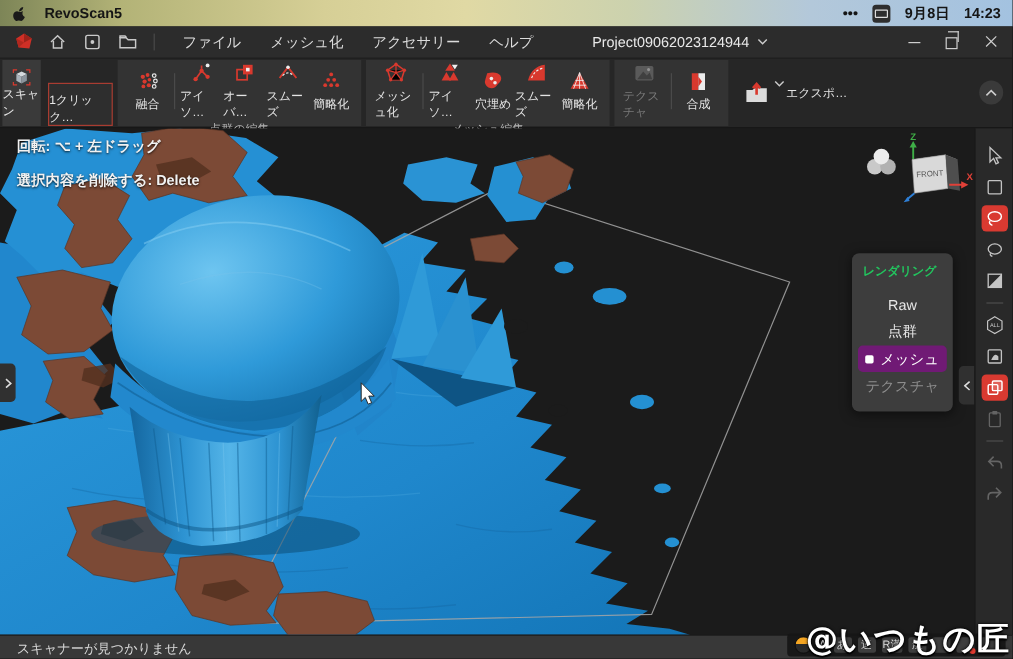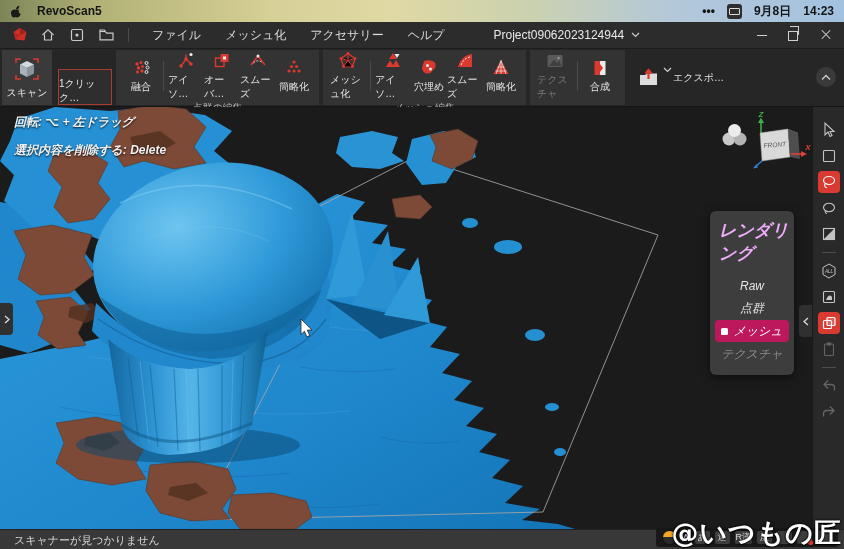--- a/index.html
+++ b/index.html
@@ -21,44 +21,44 @@
   .project{margin-left:38px;font-size:12px;color:#e9e9e9;display:flex;gap:7px;align-items:center;}
   .win-controls{margin-left:auto;display:flex;gap:20px;align-items:center;}
   .wc{width:12px;height:12px;position:relative;display:flex;align-items:center;justify-content:center;}
   .wc-min i{display:block;width:10px;height:0;border-top:1.5px solid #cfcfcf;}
   .wc-restore i{display:block;width:8px;height:8px;border:1.2px solid #cfcfcf;position:relative;background:#2c2c2c;margin-top:2px;margin-left:-2px;}
   .wc-restore em{position:absolute;left:2px;top:-3px;width:8px;height:8px;border:1.2px solid #cfcfcf;border-bottom:none;border-left:none;}
   .wc-close i,.wc-close em{position:absolute;left:0;top:5px;width:12px;height:0;border-top:1.5px solid #cfcfcf;}
   .wc-close i{transform:rotate(45deg);} .wc-close em{transform:rotate(-45deg);}
   
   .toolbar{height:57px;background:#262626;display:flex;gap:4px;padding:0;position:relative;border-bottom:1px solid #151515;}
-  .big-btn{width:50px;margin:1px 0 1px 2px;background:#3a3a3a;display:flex;flex-direction:column;align-items:center;justify-content:space-between;padding:7px 0 5px;box-sizing:border-box;}
+  .big-btn{width:32px;margin:1px 0 1px 2px;background:#3a3a3a;display:flex;flex-direction:column;align-items:center;justify-content:space-between;padding:7px 0 5px;box-sizing:border-box;}
   .big-btn.oneclick{background:#2e2e2e;border:1px solid #a93c31;width:54px;margin-top:20px;}
   .blbl{font-size:10px;color:#e8e8e8;}
   .tgroup{background:#333;margin:1px 0;display:flex;flex-direction:column;box-sizing:border-box;}
   .tg-row{flex:1;display:flex;align-items:center;padding:0 7px;}
   .tg-label{font-size:10px;color:#b5b5b5;text-align:center;padding:0 0 4px;}
   .tbtn{width:36px;display:flex;flex-direction:column;align-items:center;gap:1px;font-size:10px;color:#e4e4e4;}
   .tbtn.disabled{color:#7b7b7b;}
   .vsep{width:1px;height:30px;background:#4a4a4a;margin:0 4px;}
   .export-btn{display:flex;flex-direction:row;align-items:center;justify-content:center;margin-left:8px;font-size:10px;color:#e4e4e4;gap:1px;}
   .exp-top{display:flex;align-items:flex-start;gap:2px;}
   .rib-collapse{position:absolute;right:8px;top:18px;width:20px;height:20px;border-radius:50%;background:#3a3a3a;display:flex;align-items:center;justify-content:center;}
   
-  .main{position:relative;height:422px;display:flex;font-style:italic;}
+  .main{position:relative;height:422px;display:flex;}
   .viewport{position:relative;width:812px;height:422px;background:#1b1b1b;overflow:hidden;}
   .hint{position:absolute;left:14px;color:#f2f2f2;font-size:12px;font-weight:bold;text-shadow:0 1px 2px rgba(0,0,0,.85);z-index:4;}
   .hint1{top:7px;} .hint2{top:35px;}
   .spheres{position:absolute;left:718px;top:14px;z-index:4;}
   .navcube{position:absolute;left:748px;top:2px;z-index:4;}
   .render-panel{position:absolute;left:710px;top:104px;width:84px;background:#3d3d3d;border-radius:6px;padding:8px 0 10px;
     box-shadow:0 2px 10px rgba(0,0,0,.55);font-size:12px;z-index:5;}
-  .rp-title{font-weight:bold;color:#f0abfc;padding:0 0 10px 9px;font-size:17px;}
+  .rp-title{font-weight:bold;color:#22c55e;padding:0 0 10px 9px;font-size:10px;}
   .rp-item{height:22px;display:flex;align-items:center;justify-content:center;color:#e6e6e6;}
-  .rp-item.active{background:#be185d;border-radius:4px;margin:1px 5px;color:#fff;gap:5px;}
+  .rp-item.active{background:#701a75;border-radius:4px;margin:1px 5px;color:#fff;gap:5px;}
   .rp-item.active::before{content:"";width:7px;height:7px;background:#fff;border-radius:1.5px;}
   .rp-item.disabled{color:#8d8d8d;}
   .edge-tab{position:absolute;width:13px;height:32px;background:#303030;display:flex;align-items:center;justify-content:center;z-index:5;}
   .edge-tab.left{left:0;top:196px;border-radius:0 4px 4px 0;}
   .edge-tab.right{right:0;top:198px;border-radius:4px 0 0 4px;}
   
   .rsidebar{width:32px;background:#292929;display:flex;flex-direction:column;align-items:center;padding-top:12px;gap:4px;border-left:1px solid #181818;box-sizing:border-box;}
   .ricon{width:22px;height:22px;display:flex;align-items:center;justify-content:center;border-radius:4px;flex:0 0 auto;}
   .ricon.active{background:#d93a31;}
   .ricon.dim{opacity:.38;}

